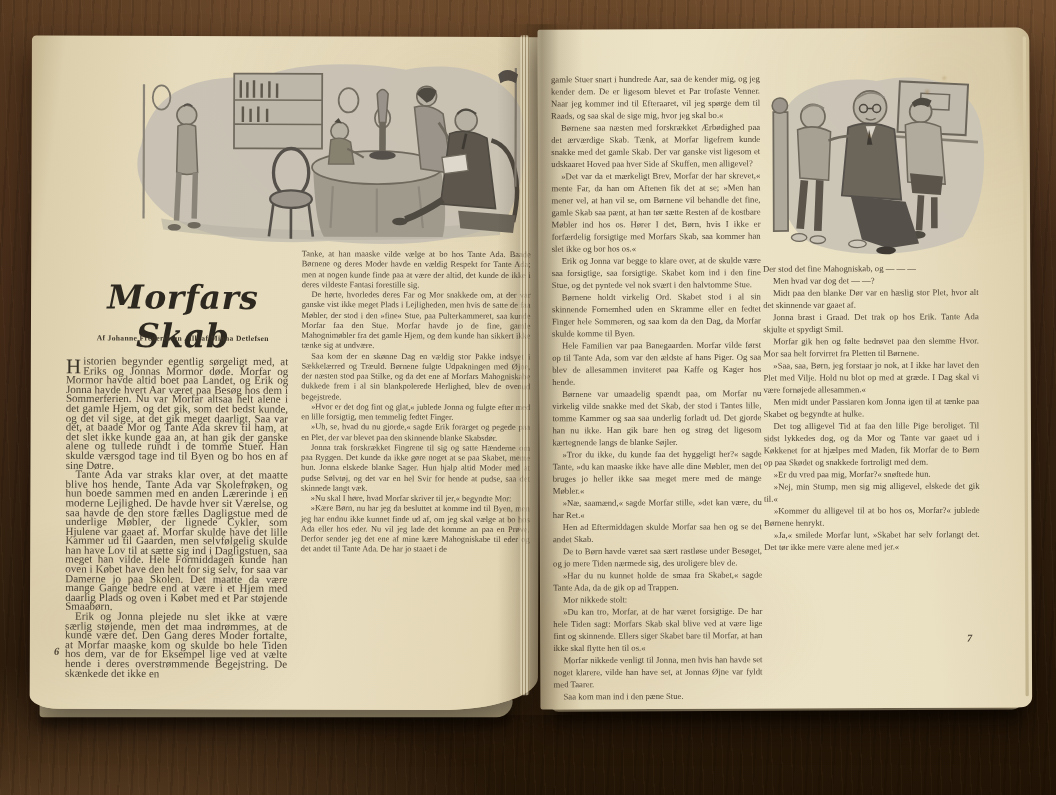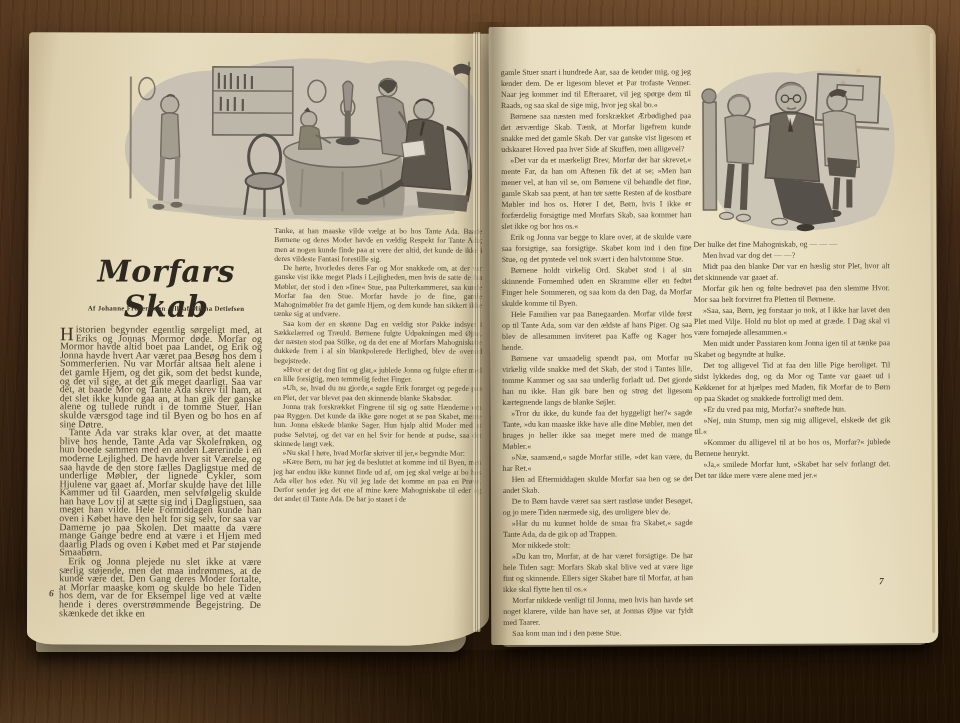--- a/index.html
+++ b/index.html
@@ -228,23 +228,24 @@
       <p>»Næ, saamænd,« sagde Morfar stille, »det kan være, du har Ret.«</p>
       <p>Hen ad Eftermiddagen skulde Morfar saa hen og se det andet Skab.</p>
       <p>De to Børn havde været saa sært rastløse under Besøget, og jo mere Tiden nærmede sig, des uroligere blev de.</p>
       <p>»Har du nu kunnet holde de smaa fra Skabet,« sagde Tante Ada, da de gik op ad Trappen.</p>
       <p>Mor nikkede stolt:</p>
       <p>»Du kan tro, Morfar, at de har været forsigtige. De har hele Tiden sagt: Morfars Skab skal blive ved at være lige fint og skinnende. Ellers siger Skabet bare til Morfar, at han ikke skal flytte hen til os.«</p>
       <p>Morfar nikkede venligt til Jonna, men hvis han havde set noget klarere, vilde han have set, at Jonnas Øjne var fyldt med Taarer.</p>
       <p>Saa kom man ind i den pæne Stue.</p>
     </div>
   <div class="col col-r2">
-      <p>Der hulke det fine Mahogniskab, og — — —</p>
+      <p>Der stod det fine Mahogniskab, og — — —</p>
       <p>Men hvad var dog det — —?</p>
       <p>Midt paa den blanke Dør var en hæslig stor Plet, hvor alt det skinnende var gaaet af.</p>
+      <p>Jonna brast i Graad. Det trak op hos Erik. Tante Ada skjulte et spydigt Smil.</p>
       <p>Morfar gik hen og følte bedrøvet paa den slemme Hvor. Mor saa helt forvirret fra Pletten til Børnene.</p>
       <p>»Saa, saa, Børn, jeg forstaar jo nok, at I ikke har lavet den Plet med Vilje. Hold nu blot op med at græde. I Dag skal vi være fornøjede allesammen.«</p>
       <p>Men midt under Passiaren kom Jonna igen til at tænke paa Skabet og begyndte at hulke.</p>
       <p>Det tog alligevel Tid at faa den lille Pige beroliget. Til sidst lykkedes dog, og da Mor og Tante var gaaet ud i Køkkenet for at hjælpes med Maden, fik Morfar de to Børn op paa Skødet og snakkede fortroligt med dem.</p>
       <p>»Er du vred paa mig, Morfar?« snøftede hun.</p>
       <p>»Nej, min Stump, men sig mig alligevel, elskede det gik til.«</p>
       <p>»Kommer du alligevel til at bo hos os, Morfar?« jublede Børnene henrykt.</p>
       <p>»Ja,« smilede Morfar lunt, »Skabet har selv forlangt det. Det tør ikke mere være alene med jer.«</p>
     </div>
 

